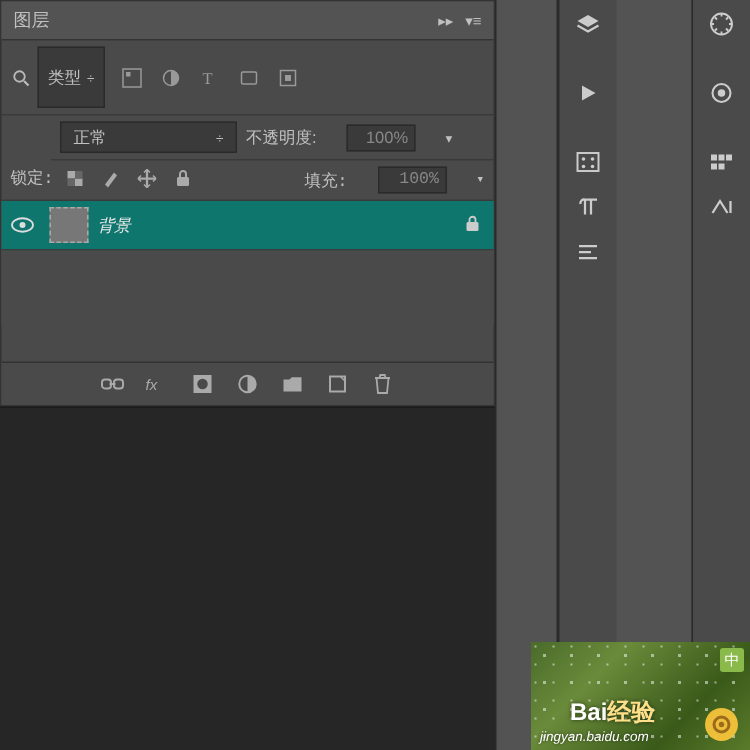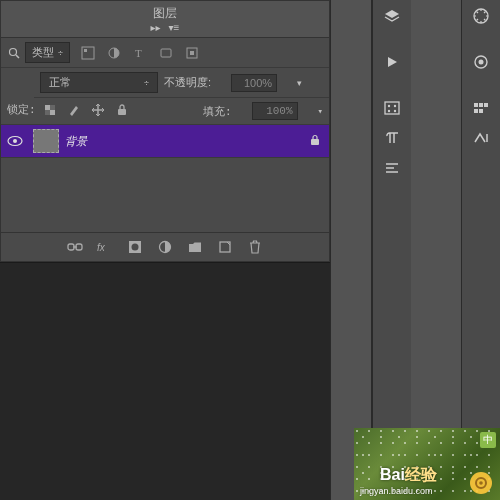--- a/index.html
+++ b/index.html
@@ -27,21 +27,20 @@
     background: #4a4a4a;
     border: 1px solid #333;
   }
   .panel-header {
     background: #535353;
     padding: 4px 8px;
     border-bottom: 1px solid #333;
     display: flex;
     align-items: center;
     justify-content: space-between;
-    flex-direction: column;
   }
   .panel-title {
     font-size: 12px;
   }
   .panel-menu {
     display: flex;
     gap: 8px;
     font-size: 10px;
   }
   .filter-row {
@@ -54,21 +53,21 @@
   .search-icon {
     width: 14px;
     height: 14px;
     display: inline-flex;
     align-items: center;
     justify-content: center;
   }
   .dropdown {
     background: #3a3a3a;
     border: 1px solid #2a2a2a;
-    padding: 2px 6px;
+    padding: 12px 6px;
     font-size: 11px;
     display: flex;
     align-items: center;
     gap: 4px;
   }
   .type-icons {
     display: flex;
     gap: 10px;
     margin-left: 6px;
   }
@@ -129,21 +128,21 @@
     align-items: center;
     justify-content: center;
   }
   .layer-list {
     background: #4a4a4a;
   }
   .layer-item {
     display: flex;
     align-items: center;
     padding: 4px 6px;
-    background: #4c1d95;
+    background: #0f766e;
     border-bottom: 1px solid #3a3a3a;
     gap: 6px;
   }
   .eye-icon {
     width: 16px;
     height: 16px;
     display: inline-flex;
     align-items: center;
     justify-content: center;
     margin-right: 4px;
@@ -253,20 +252,21 @@
     color: #fff;
     font-size: 16px;
     text-shadow: 0 0 3px rgba(0,0,0,0.6);
     padding-left: 20px;
   }
   .wm-sub {
     position: relative;
     color: #fff;
     font-size: 9px;
     text-shadow: 0 0 2px rgba(0,0,0,0.6);
+    font-style: italic;
   }
   .wm-gear {
     position: absolute;
     bottom: 6px;
     right: 8px;
     width: 22px;
     height: 22px;
     background: rgba(255,200,60,0.9);
     border-radius: 50%;
     display: flex;

